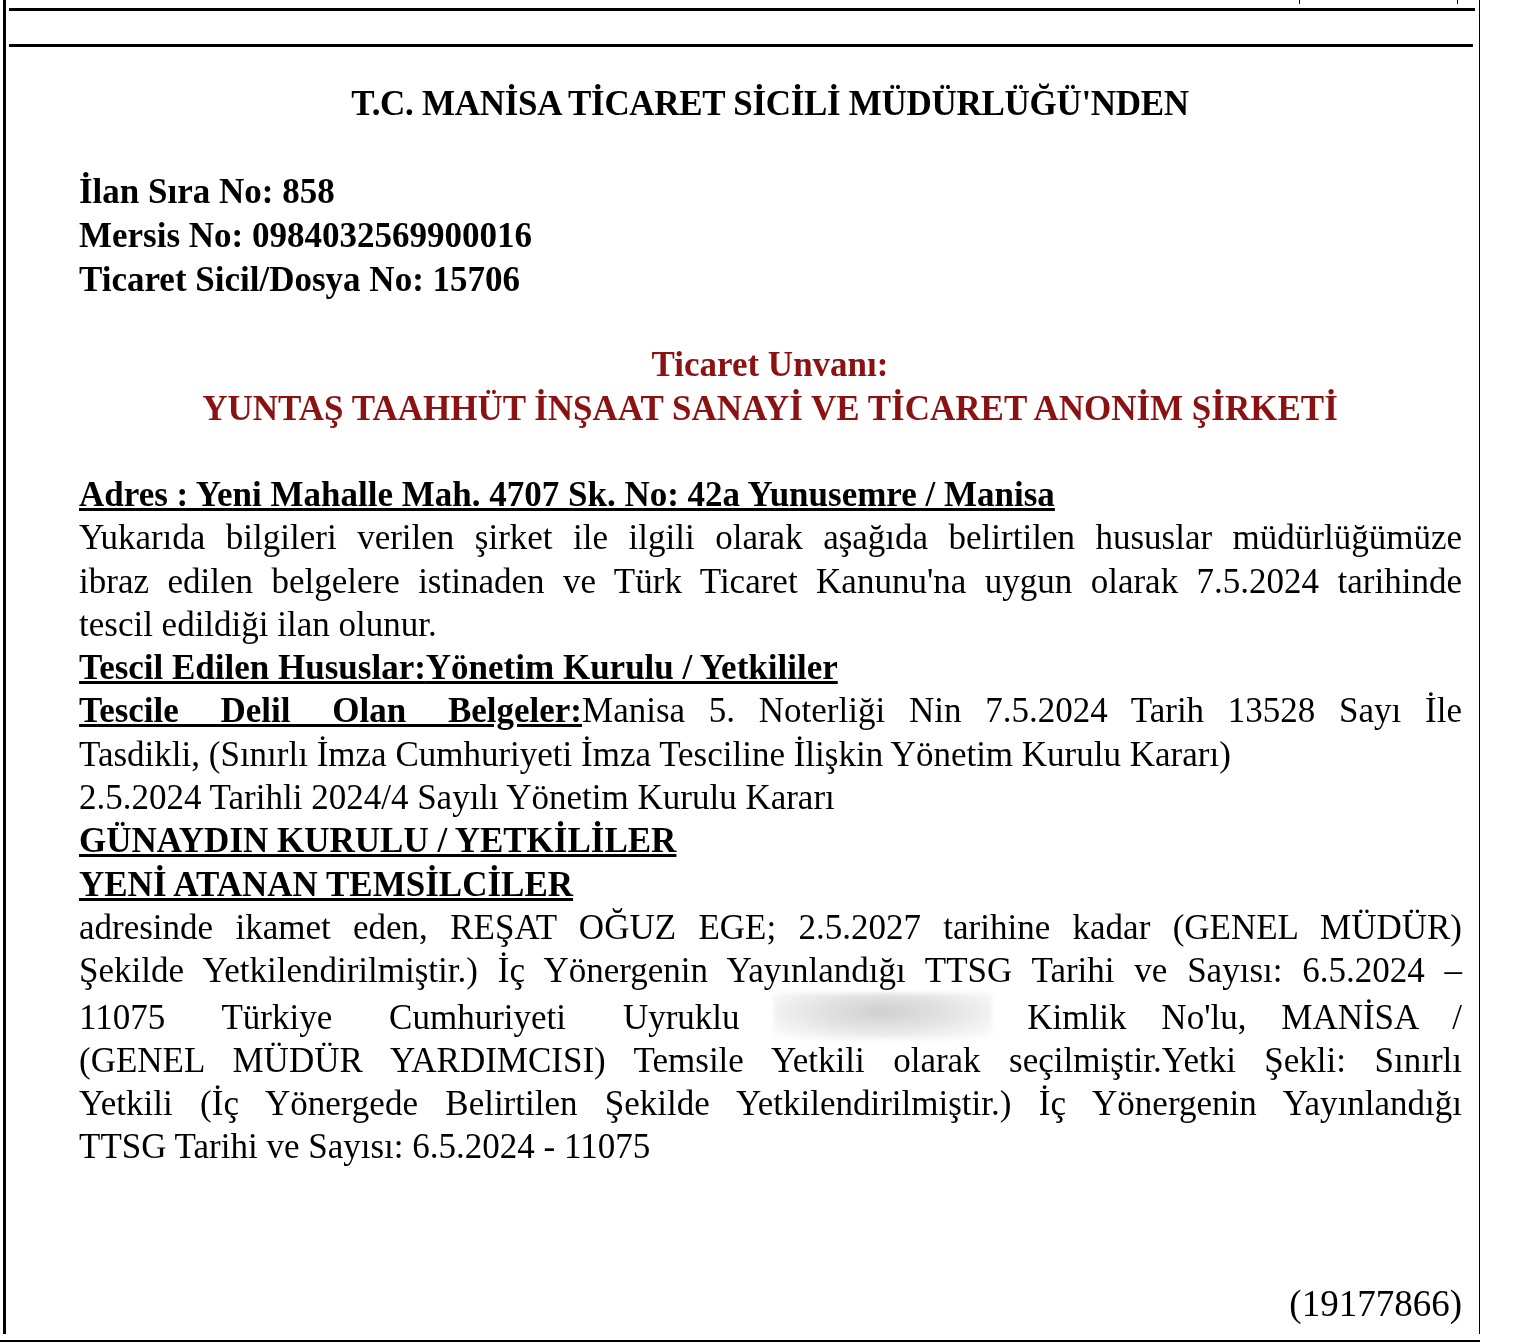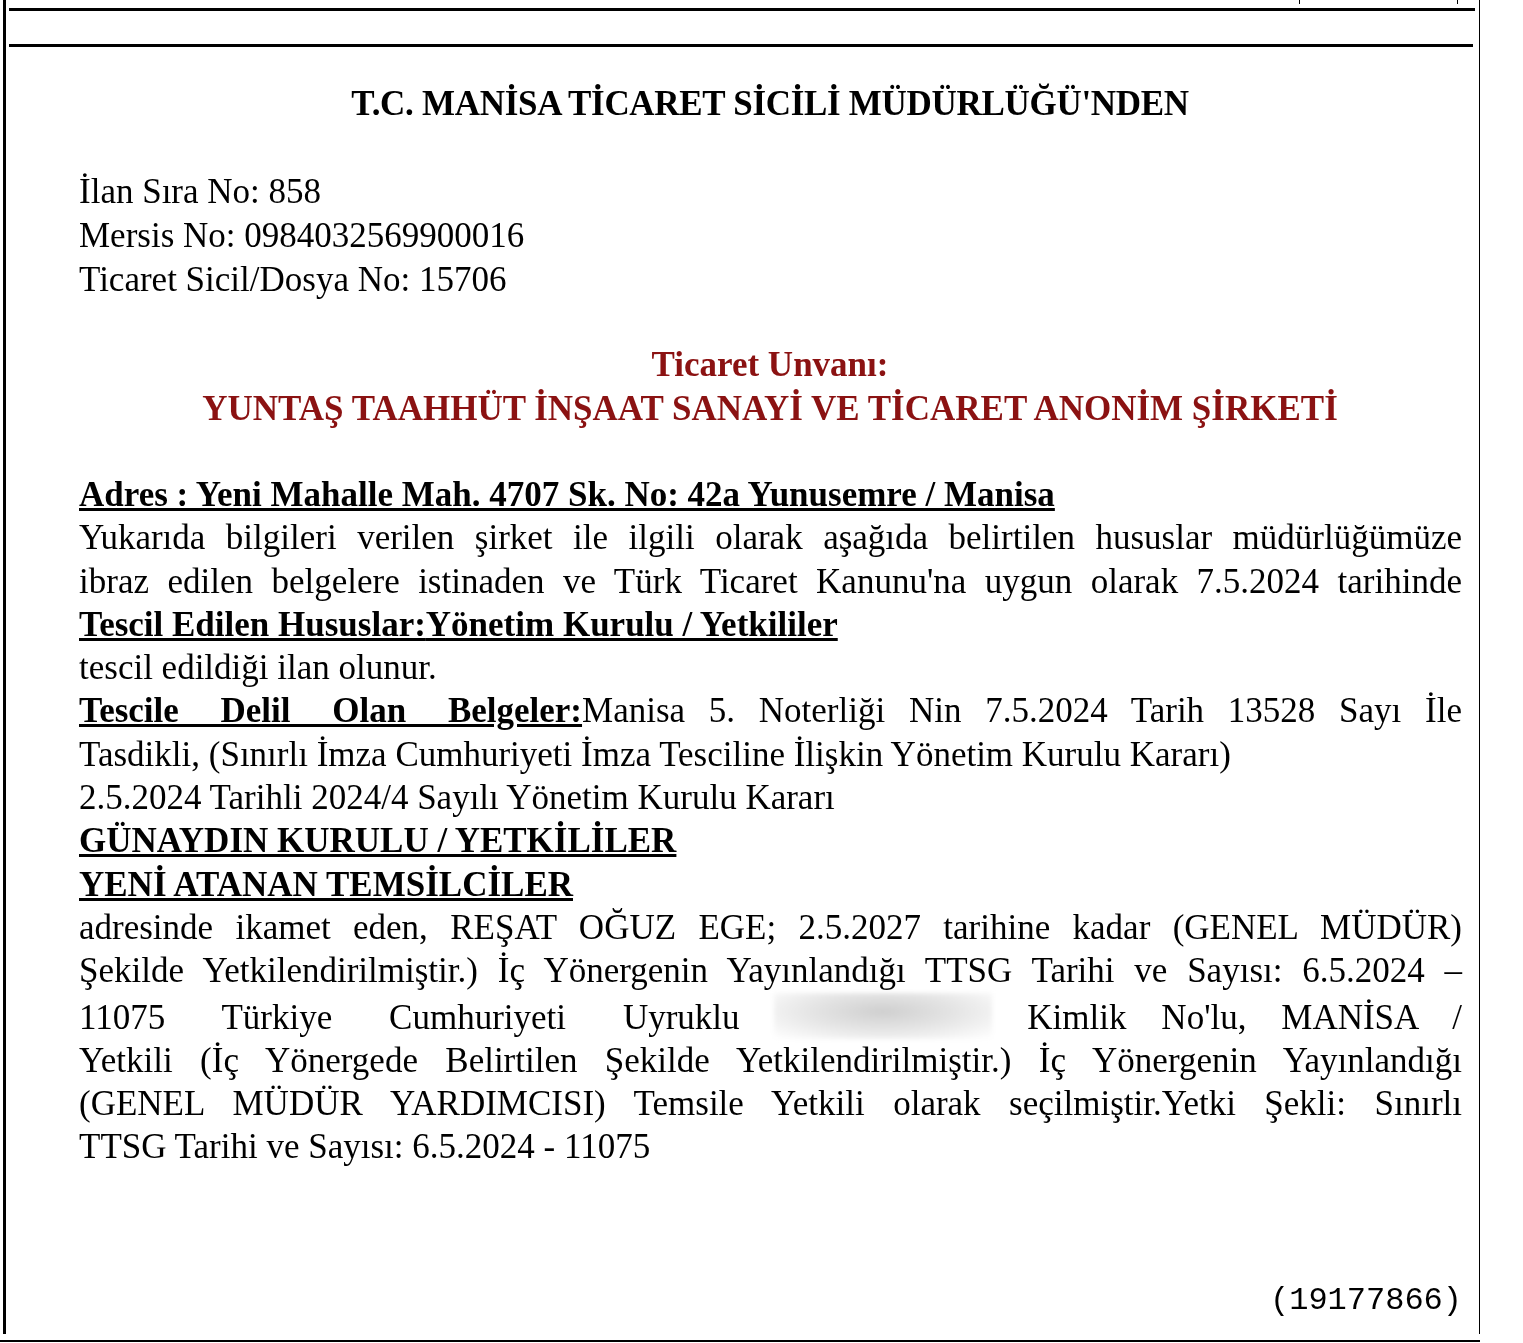--- a/index.html
+++ b/index.html
@@ -65,21 +65,21 @@
       font-weight: bold;
       font-size: 35px;
       letter-spacing: -0.3px;
       white-space: nowrap;
     }
 
     .meta {
       position: absolute;
       left: 79px;
       top: 170px;
-      font-weight: normal;
+      font-weight: bold;
       font-size: 35px;
       line-height: 44px;
     }
     .meta div { white-space: nowrap; }
 
     .title-block {
       position: absolute;
       left: 0;
       width: 1540px;
       top: 343px;
@@ -113,23 +113,22 @@
       width: 218px;
       height: 46px;
       vertical-align: -10px;
       background: radial-gradient(ellipse at 50% 40%, #cfcfcf 0%, #e4e4e4 45%, #f6f6f6 80%, #ffffff 100%);
       filter: blur(2px);
     }
     .ref {
       position: absolute;
       right: 61px;
       top: 1282px;
-      font-size: 32px;
+      font-size: 37px;
       white-space: nowrap;
-      font-family: Liberation Mono, monospace;
     }
   </style>
 </head>
 <body>
 
 <div class="left-border"></div>
 <div class="right-border"></div>
 <div class="bottom-border"></div>
 <div class="top-tick" style="left:1299px"></div>
 <div class="top-tick" style="left:1457px"></div>
@@ -147,32 +146,32 @@
 
 <div class="title-block">
   <div>Ticaret Unvanı:</div>
   <div>YUNTAŞ TAAHHÜT İNŞAAT SANAYİ VE TİCARET ANONİM ŞİRKETİ</div>
 </div>
 
 <div class="body">
   <div class="line b">Adres : Yeni Mahalle Mah. 4707 Sk. No: 42a Yunusemre / Manisa</div>
   <div class="line justify">Yukarıda bilgileri verilen şirket ile ilgili olarak aşağıda belirtilen hususlar müdürlüğümüze</div>
   <div class="line justify">ibraz edilen belgelere istinaden ve Türk Ticaret Kanunu'na uygun olarak 7.5.2024 tarihinde</div>
+  <div class="line">tescil edildiği ilan olunur.</div>
+
   <div class="line"><span class="b">Tescil Edilen Hususlar:</span><span class="b">Yönetim Kurulu / Yetkililer</span></div>
-
-  <div class="line">tescil edildiği ilan olunur.</div>
 
   <div class="line justify"><span class="b" style="word-spacing:18px">Tescile Delil Olan Belgeler:</span><span>Manisa 5. Noterliği Nin 7.5.2024 Tarih 13528 Sayı İle</span></div>
   <div class="line">Tasdikli, (Sınırlı İmza Cumhuriyeti İmza Tesciline İlişkin Yönetim Kurulu Kararı)</div>
   <div class="line">2.5.2024 Tarihli 2024/4 Sayılı Yönetim Kurulu Kararı</div>
 
   <div class="line b">GÜNAYDIN KURULU / YETKİLİLER</div>
   <div class="line b">YENİ ATANAN TEMSİLCİLER</div>
 
   <div class="line justify">adresinde ikamet eden, REŞAT OĞUZ EGE; 2.5.2027 tarihine kadar (GENEL MÜDÜR)</div>
   <div class="line justify">Şekilde Yetkilendirilmiştir.) İç Yönergenin Yayınlandığı TTSG Tarihi ve Sayısı: 6.5.2024 –</div>
   <div class="line justify"><span style="word-spacing:22px">11075 Türkiye Cumhuriyeti Uyruklu</span> <span class="redact"></span> <span>Kimlik No'lu, MANİSA /</span></div>
+  <div class="line justify">(GENEL MÜDÜR YARDIMCISI) Temsile Yetkili olarak seçilmiştir.Yetki Şekli: Sınırlı</div>
   <div class="line justify">Yetkili (İç Yönergede Belirtilen Şekilde Yetkilendirilmiştir.) İç Yönergenin Yayınlandığı</div>
-  <div class="line justify">(GENEL MÜDÜR YARDIMCISI) Temsile Yetkili olarak seçilmiştir.Yetki Şekli: Sınırlı</div>
   <div class="line">TTSG Tarihi ve Sayısı: 6.5.2024 - 11075</div>
 </div>
 
 <div class="ref">(19177866)</div>
 
 </body></html>

